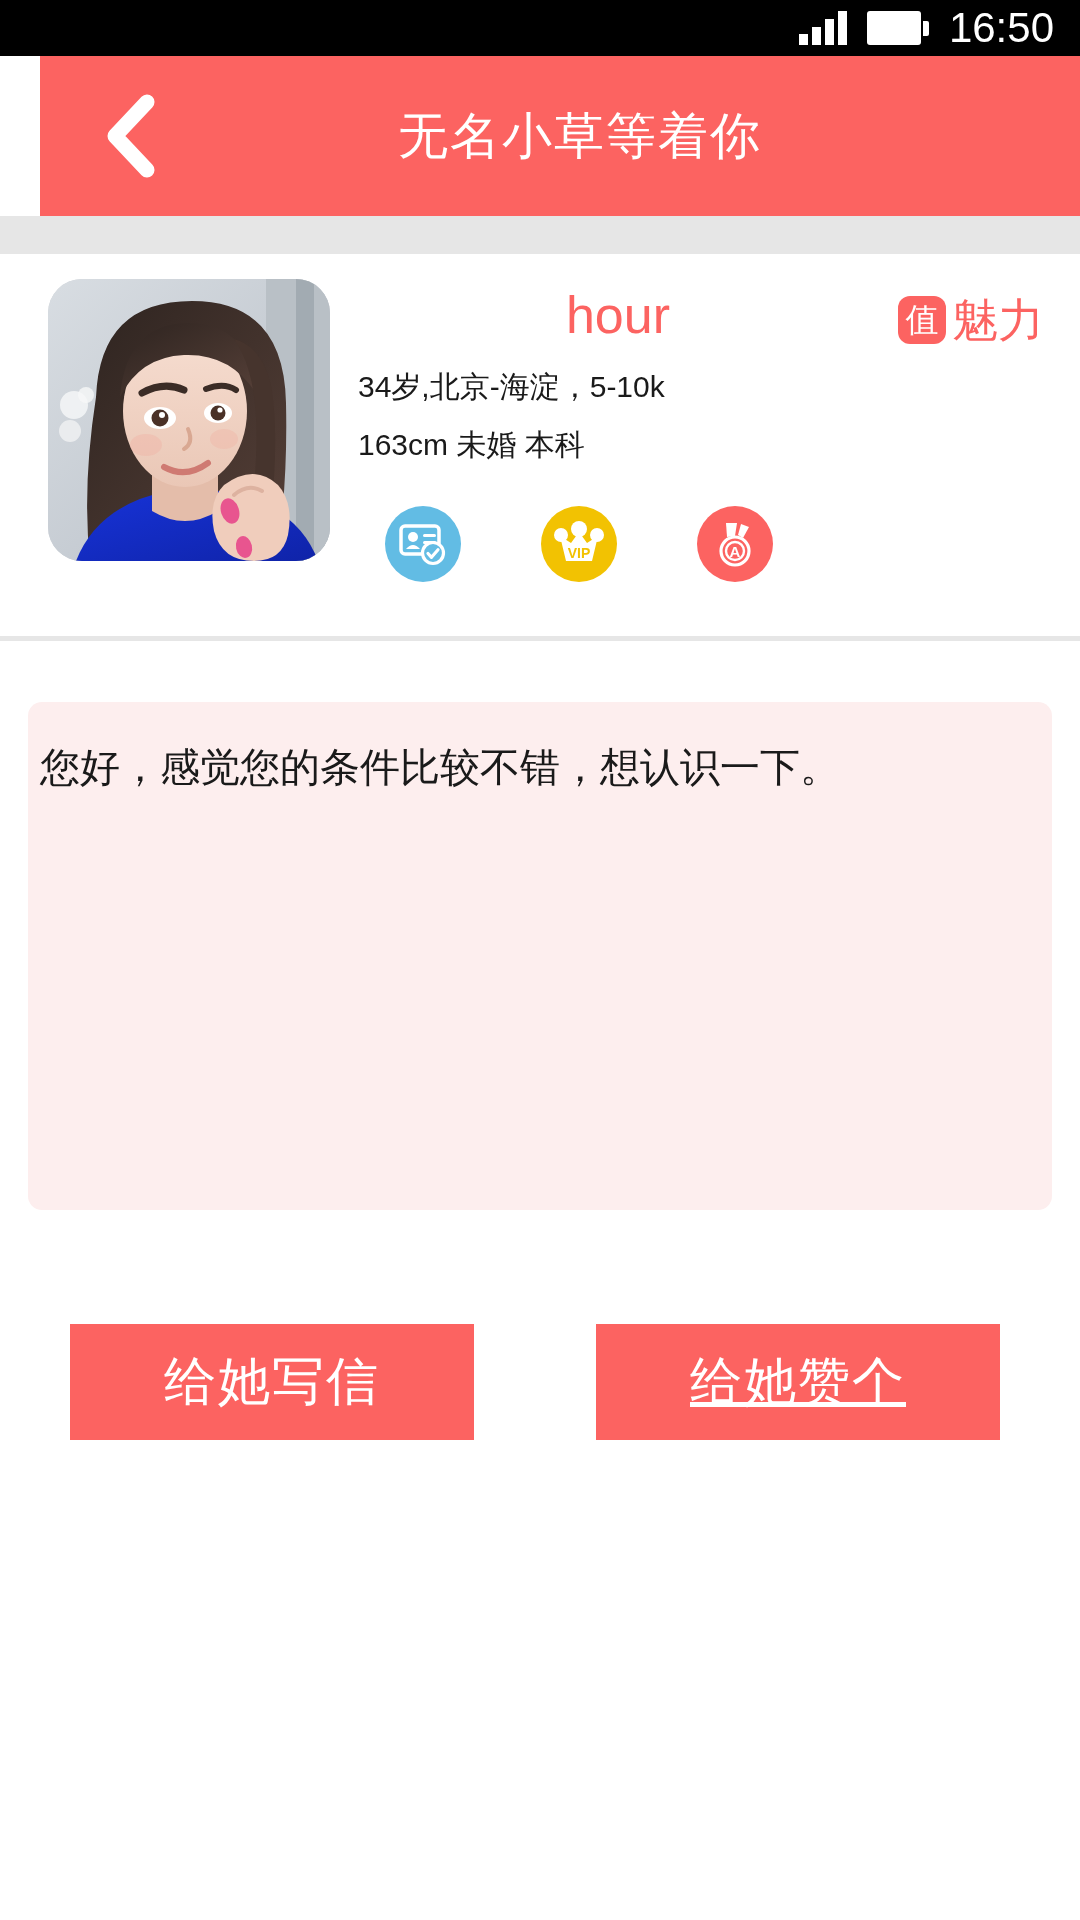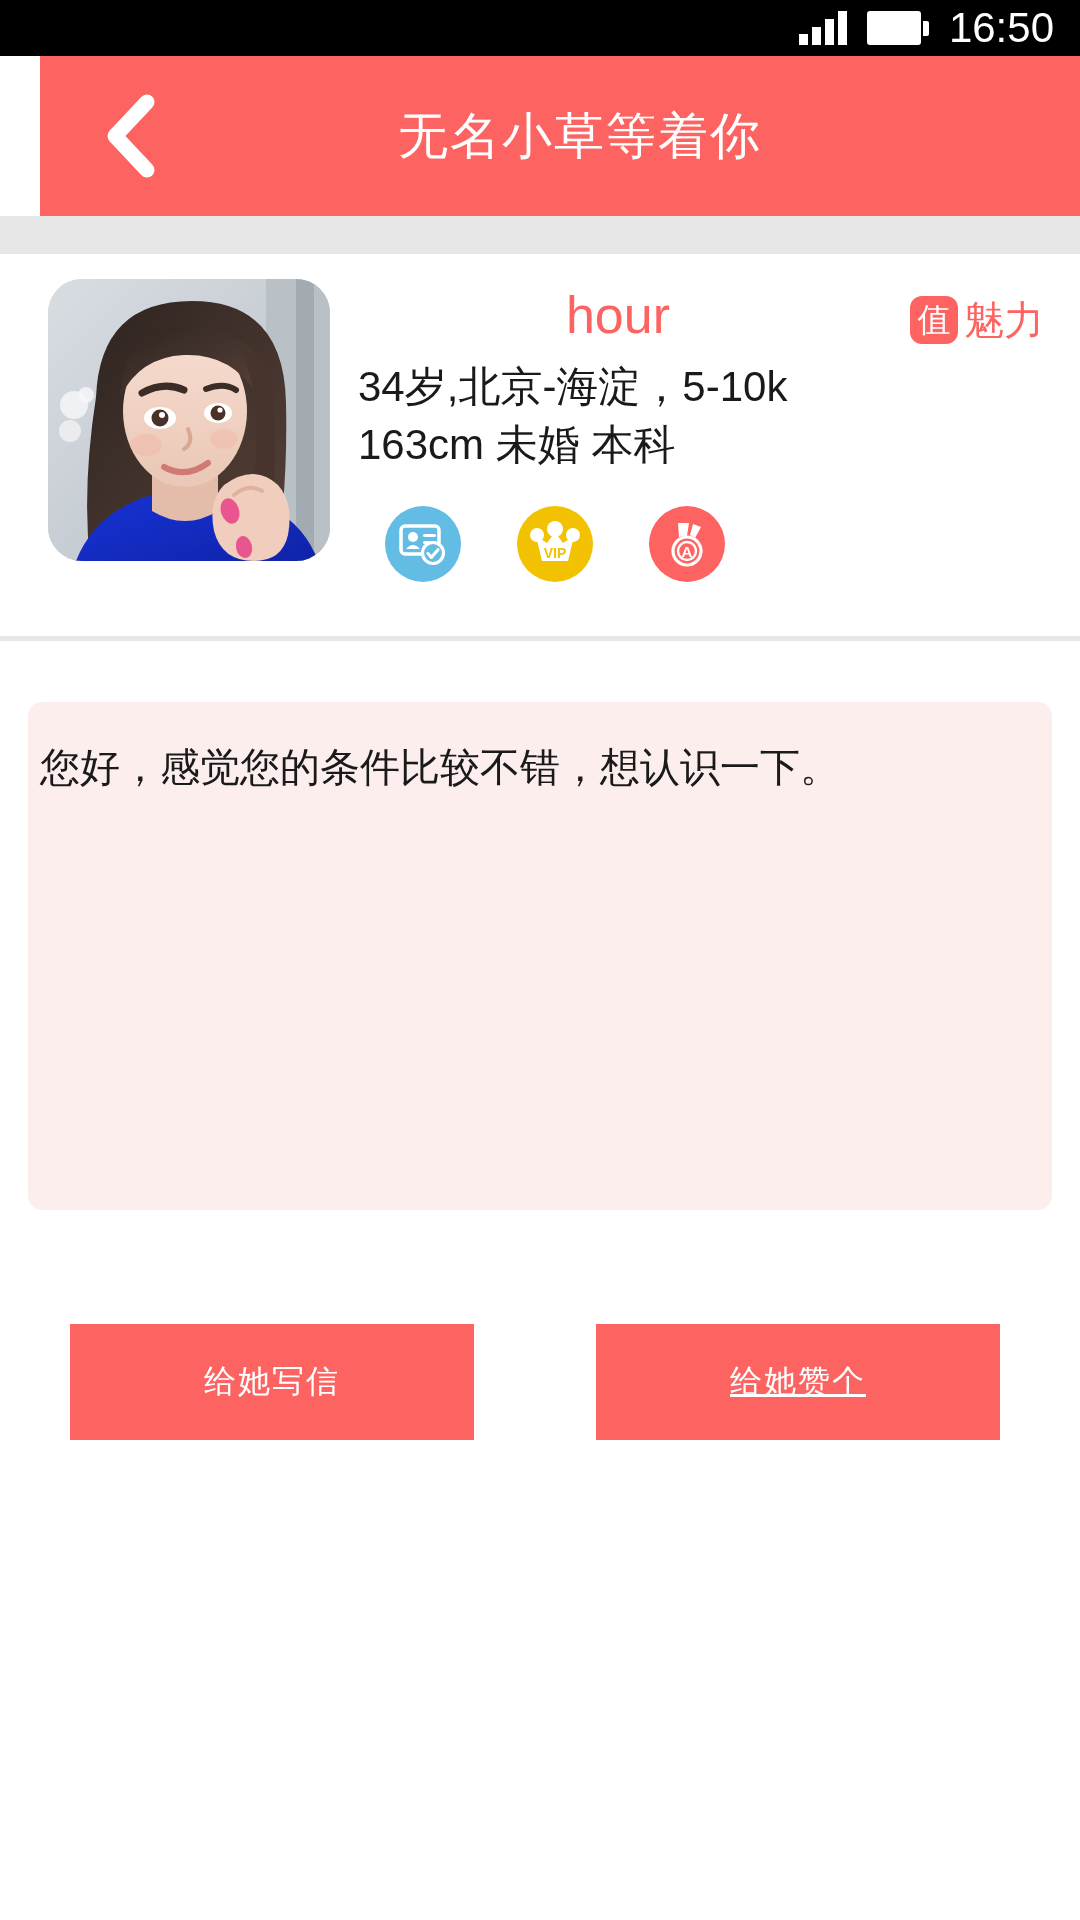--- a/index.html
+++ b/index.html
@@ -66,39 +66,39 @@
   }
   .avatar svg { display:block; width:282px; height:282px; }
 
   .profile-info { position:absolute; left:358px; top:30px; width:520px; }
   .nickname {
     color:#fc6361; font-size:52px; font-weight:400; line-height:62px;
     margin-bottom:12px;
     text-align:center;
   }
   .info-line {
-    color:#1a1a1a; font-size:42px; line-height:58px; font-weight:400;
+    color:#1a1a1a; font-size:30px; line-height:58px; font-weight:400;
     white-space:nowrap;
   }
 
   
   .charm {
     position:absolute; right:36px; top:42px;
     display:flex; align-items:center; gap:6px;
   }
   .charm-box {
     width:48px; height:48px; border-radius:12px; background:#fc6361;
     color:#ffffff; font-size:33px; line-height:48px; text-align:center;
   }
-  .charm-text { color:#fc6361; font-size:40px; line-height:48px; }
+  .charm-text { color:#fc6361; font-size:46px; line-height:48px; }
 
   
   .badges {
     position:absolute; left:385px; top:252px;
-    display:flex; align-items:center; gap:56px;
+    display:flex; align-items:center; gap:80px;
   }
   .badge { width:76px; height:76px; border-radius:50%; position:relative;
            display:flex; align-items:center; justify-content:center; cursor:pointer; }
   .badge-id { background:#62bce4; }
   .badge-vip { background:#f2c202; }
   .badge-medal { background:#fc6361; }
   .badge svg { display:block; }
 
   
   .message-box {
@@ -109,21 +109,21 @@
     color:#1a1a1a; font-size:40px; line-height:54px; font-weight:400;
   }
 
   
   .actions {
     position:absolute; top:1324px; left:0; width:1080px; height:116px;
   }
   .action-btn {
     position:absolute; top:0; width:404px; height:116px;
     background:#fc6361; border:none; color:#ffffff;
-    font-size:32px; font-family:"Liberation Sans","DejaVu Sans",sans-serif;
+    font-size:52px; font-family:"Liberation Sans","DejaVu Sans",sans-serif;
     letter-spacing:2px; cursor:pointer;
     display:flex; align-items:center; justify-content:center;
   }
   .action-btn.left { left:70px; }
   .action-btn.right { left:596px;text-decoration:underline; }
 </style>
 </head>
 <body>
 
 <div class="screen">

